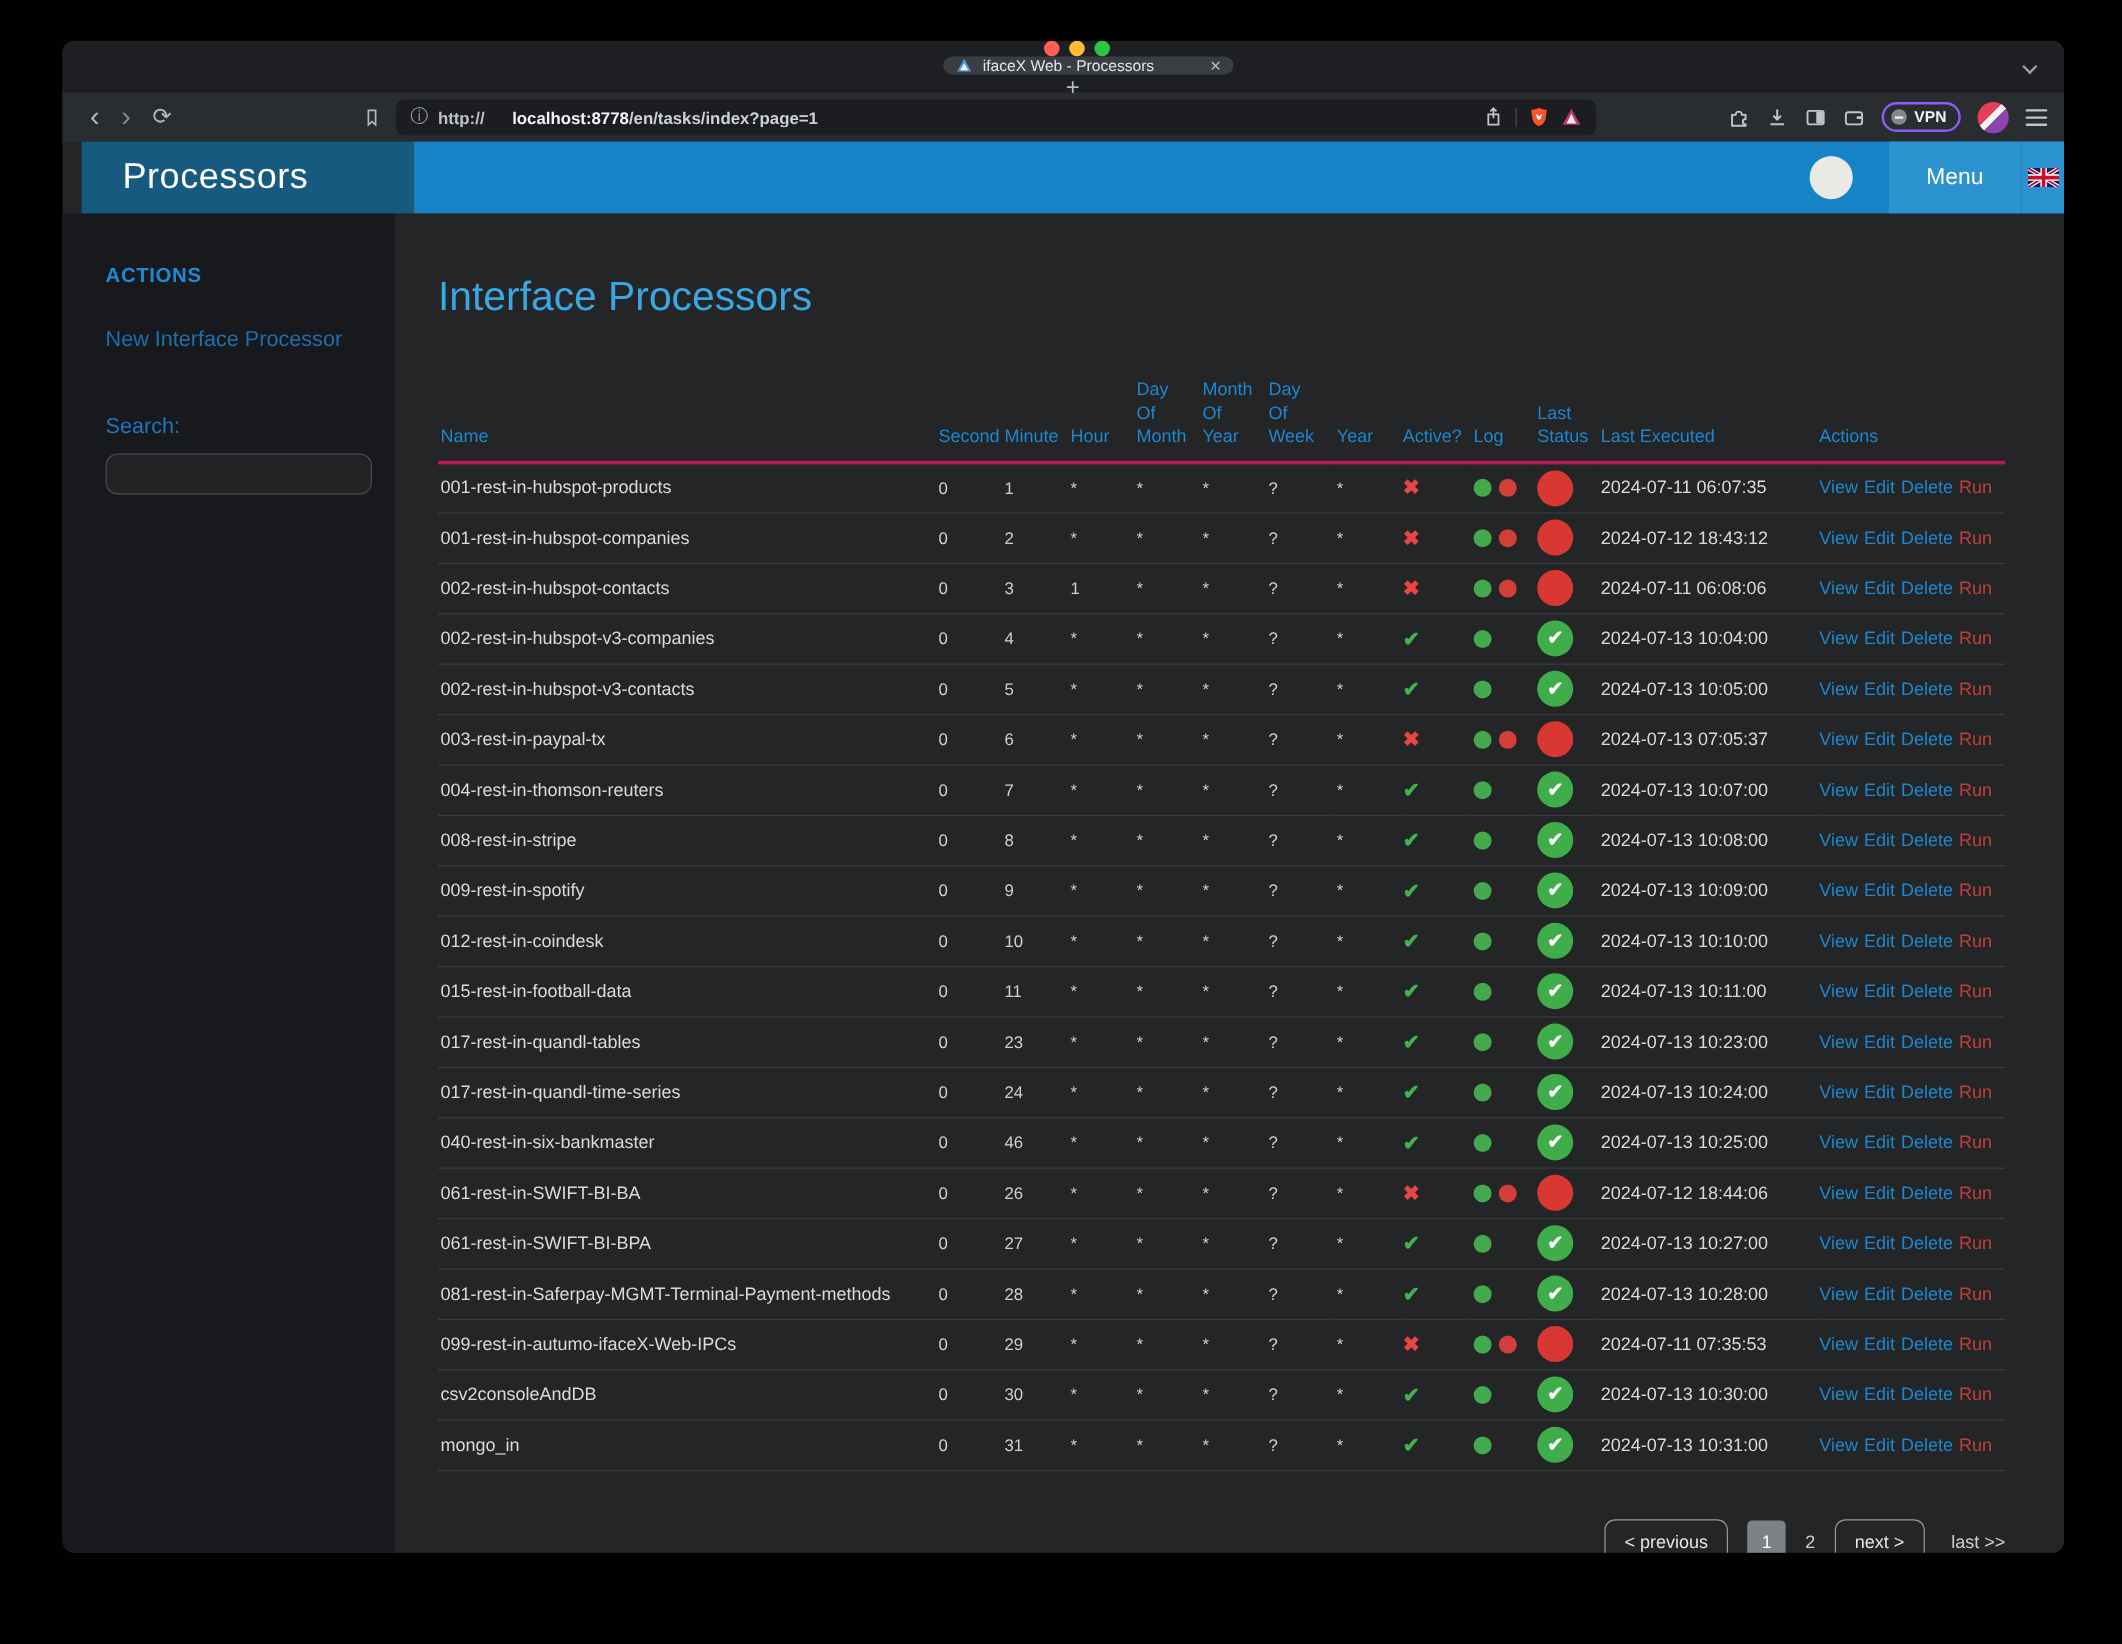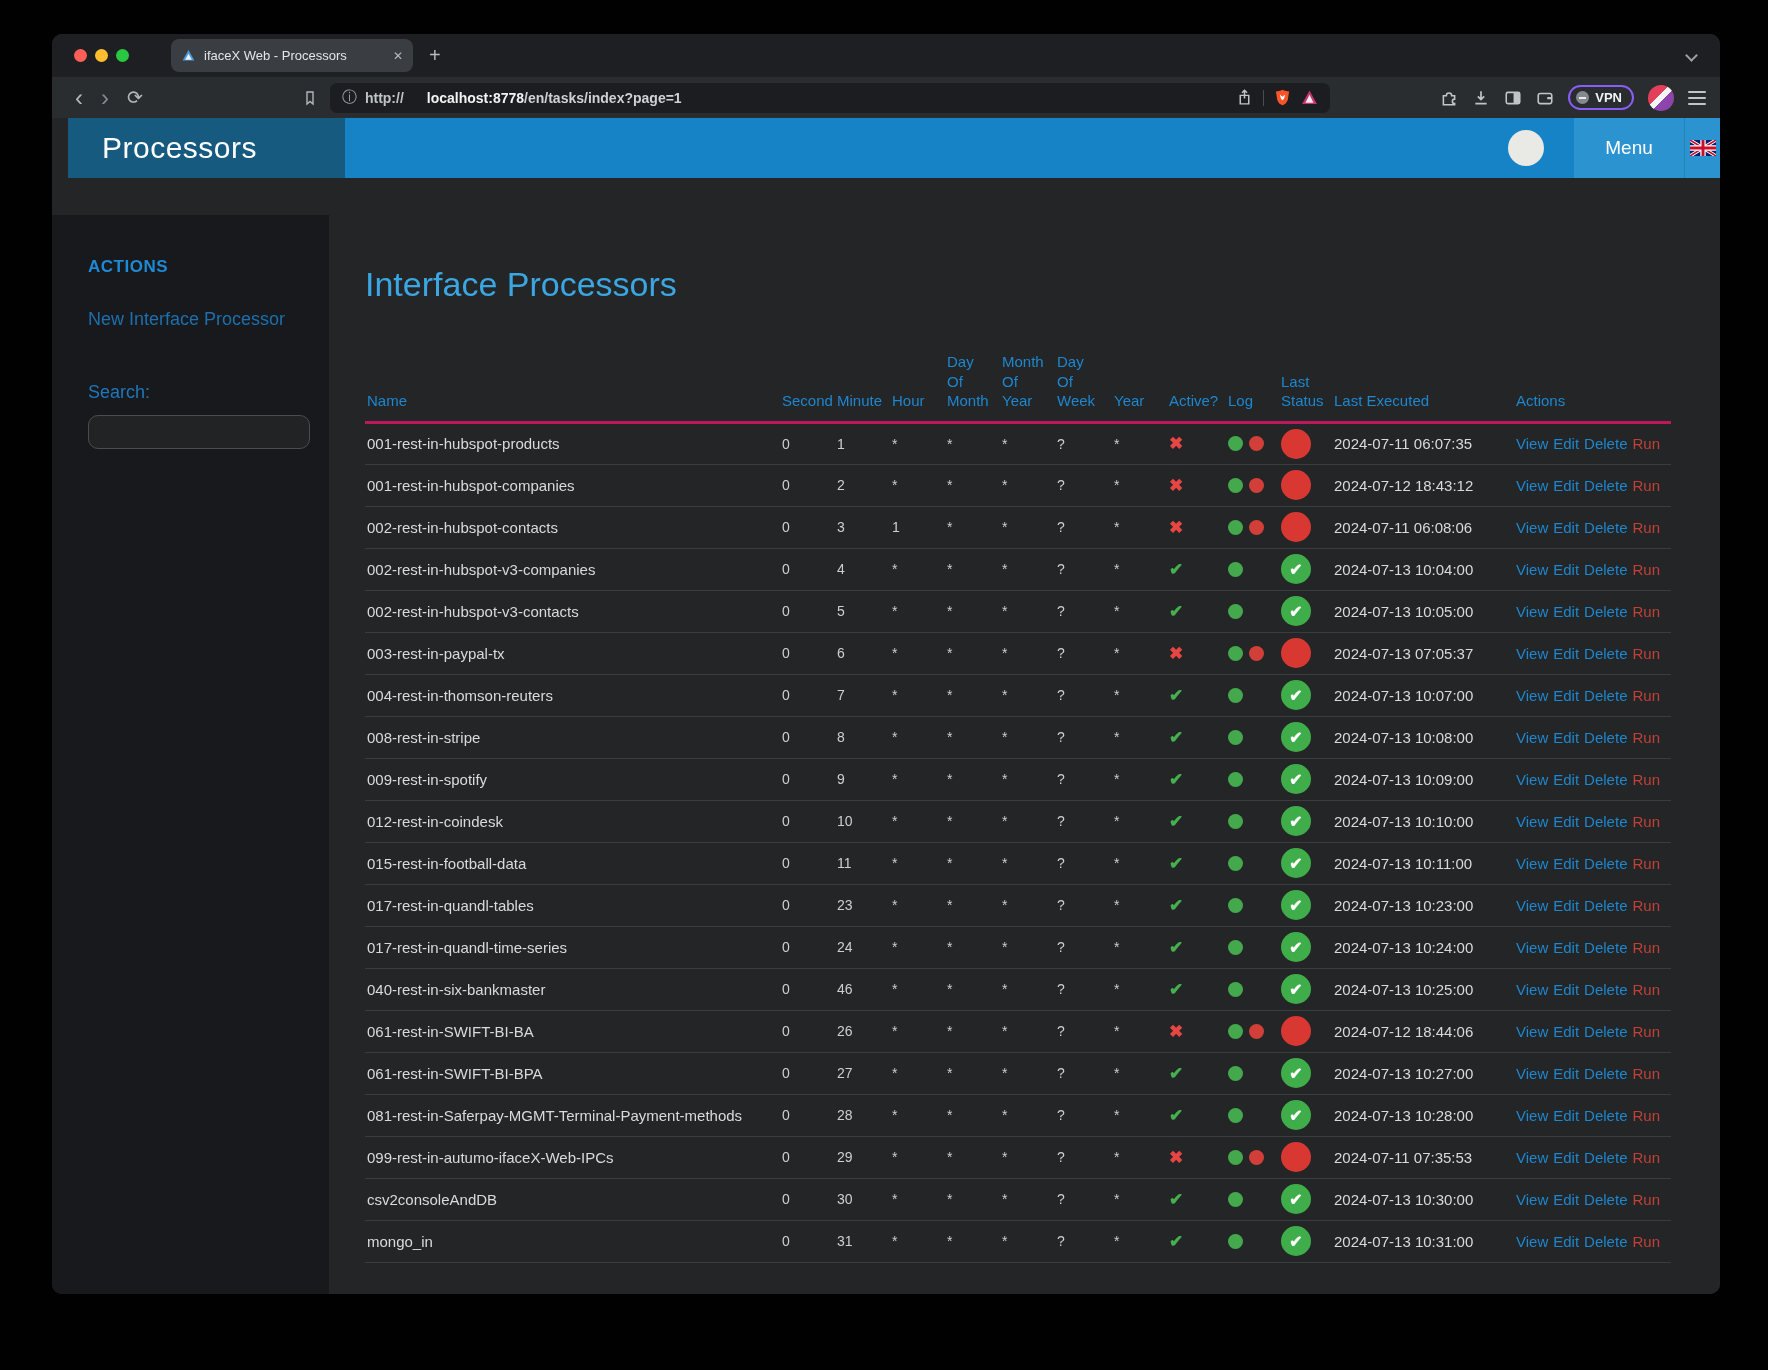--- a/index.html
+++ b/index.html
@@ -5,21 +5,21 @@
   * { margin:0; padding:0; box-sizing:border-box; }
   html,body { background:#000; }
   body { font-family:"Liberation Sans", sans-serif; }
   .screen { position:relative; width:1768px; height:1370px; background:#010101; overflow:hidden; }
 
   
   .window { position:absolute; left:52px; top:34px; width:1668px; height:1260px;
             border-radius:10px; overflow:hidden; background:#232527; }
 
   
-  .tabbar { height:43px; background:#1d1f22; display:flex; align-items:center; position:relative; }
+  .tabbar { height:43px; background:#1d1f22; display:flex; align-items:center; position:relative;flex-direction:column; }
   .traffic { display:flex; gap:8px; margin-left:22px; }
   .traffic span { width:13px; height:13px; border-radius:50%; display:block; }
   .tl-red { background:#ff5f57; } .tl-yellow { background:#febc2e; } .tl-green { background:#2ac840; }
   .tab { margin-left:42px; width:242px; height:33px; background:#3a3d41; border-radius:8px;
          display:flex; align-items:center; padding:0 10px; gap:8px; }
   .tab-title { color:#e3e5e7; font-size:13px; flex:1; white-space:nowrap; overflow:hidden; }
   .tab-close { color:#b7babd; font-size:12px; cursor:default; }
   .newtab { color:#b7babd; font-size:20px; margin-left:16px; }
   .tab-chevron { position:absolute; right:24px; top:17px; width:9px; height:9px;
                  border-right:2px solid #9aa0a6; border-bottom:2px solid #9aa0a6; transform:rotate(45deg); }
@@ -54,21 +54,21 @@
   .appheader-left { width:277px; background:#175a80; display:flex; align-items:center; padding-left:34px; }
   .app-title { color:#fff; font-size:30px; font-weight:300; letter-spacing:0.5px; }
   .appheader-right { flex:1; background:#1583c6; display:flex; align-items:center; justify-content:flex-end; }
   .avatar-app { width:36px; height:36px; border-radius:50%; background:#e9e9e6; margin-right:30px; }
   .menu-btn { height:100%; width:110px; background:#2b93d0; color:#fff; font-size:19px;
               display:flex; align-items:center; justify-content:center; }
   .flag-btn { height:100%; width:36px; background:#2b93d0; border-left:1px solid rgba(0,0,0,0.12);
               display:flex; align-items:center; justify-content:center; }
 
   
-  .appbody { display:flex; height:1116px;margin-top:37px; }
+  .appbody { display:flex; height:1116px; }
   .sidebar { width:277px; background:#18191c; padding:42px 0 0 36px; }
   .actions-title { color:#1e8ad6; font-size:17px; font-weight:bold; letter-spacing:0.5px; }
   .new-link { color:#1d6fae; font-size:18px; margin-top:32px; display:block; }
   .search-label { color:#1d78be; font-size:18px; margin-top:52px; }
   .search-input { margin-top:12px; width:222px; height:34px; background:#212325;
                   border:1px solid #4a4d50; border-radius:10px; color:#ddd; font-size:15px;
                   padding:0 10px; outline:none; }
   .content { flex:1; background:#232527; padding:50px 0 0 36px; }
   .page-title { color:#3ba7e2; font-size:34px; font-weight:300; }
 

